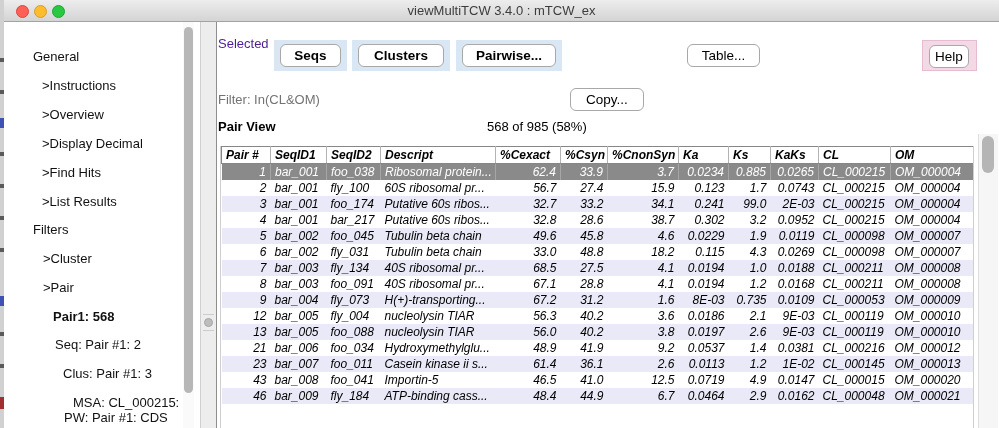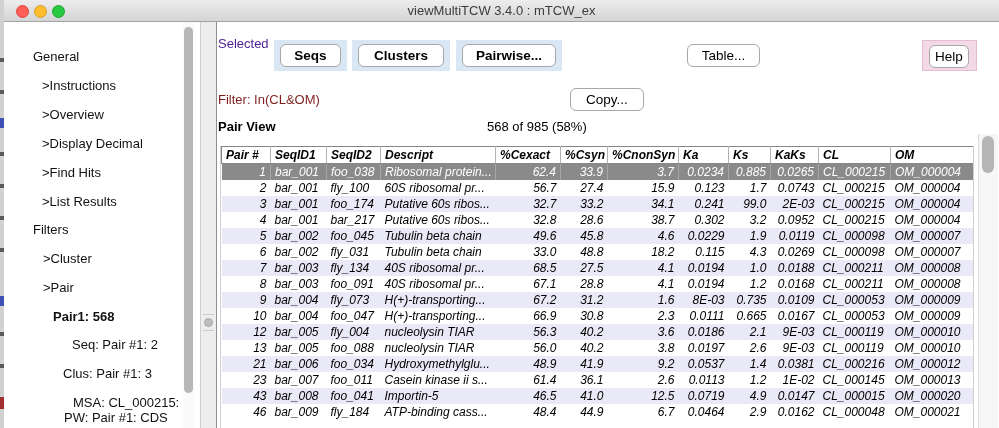--- a/index.html
+++ b/index.html
@@ -64,21 +64,21 @@
     position:absolute;top:22px;height:23px;background:#ffffff;
     border:1px solid #a8a8a8;border-radius:6px;box-sizing:border-box;
     font-size:13.5px;color:#000;text-align:center;line-height:20px;
     font-family:"Liberation Sans", sans-serif;padding:0;cursor:default;
   }
   .group-box .btn{top:4px;left:6px;right:6px;position:absolute;font-weight:bold;}
   .help-box .btn{top:4px;left:6px;right:7px;position:absolute;}
   .btn-copy{left:353px;width:74px;margin-top:44px;}
   .btn-table{left:454px;width:73px;margin-left:16px;}
 
-  .filter-line{position:absolute;left:1px;top:70px;font-size:13px;color:#7f1d1d;}
+  .filter-line{position:absolute;left:1px;top:70px;font-size:13px;color:#737373;}
   .pv-title{position:absolute;left:1px;top:97px;font-size:13px;font-weight:bold;color:#000;}
   .pv-count{position:absolute;left:270px;top:97px;font-size:13px;color:#000;}
 
   
   .pair-table{
     position:absolute;left:3px;top:124px;width:754px;height:294px;overflow:hidden;
     border-left:1px solid #cfcfcf;border-right:1px solid #cfcfcf;box-sizing:border-box;font-style:italic;
   }
   table{border-collapse:collapse;table-layout:fixed;width:752px;font-size:12px;}
   th{
@@ -138,21 +138,21 @@
       <div class="side-item" style="left:29px;top:27px">General</div>
       <div class="side-item" style="left:38px;top:56px">&gt;Instructions</div>
       <div class="side-item" style="left:38px;top:85px">&gt;Overview</div>
       <div class="side-item" style="left:38px;top:114px">&gt;Display Decimal</div>
       <div class="side-item" style="left:38px;top:143px">&gt;Find Hits</div>
       <div class="side-item" style="left:38px;top:172px">&gt;List Results</div>
       <div class="side-item" style="left:29px;top:200px">Filters</div>
       <div class="side-item" style="left:39px;top:229px">&gt;Cluster</div>
       <div class="side-item" style="left:39px;top:258px">&gt;Pair</div>
       <div class="side-item bold" style="left:49px;top:287px">Pair1: 568</div>
-      <div class="side-item" style="left:68px;top:315px">Seq: Pair #1: 2</div>
+      <div class="side-item" style="left:51px;top:315px">Seq: Pair #1: 2</div>
       <div class="side-item" style="left:59px;top:344px">Clus: Pair #1: 3</div>
       <div class="side-item" style="left:69px;top:373px">MSA: CL_000215:</div>
       <div class="side-item" style="left:60px;top:388px">PW: Pair #1: CDS</div>
       <div class="side-scrollbar">
         <div class="side-thumb"></div>
       </div>
     </div>
 
     <div class="divider">
       <div class="dline" style="top:292px"></div>
@@ -336,34 +336,20 @@
                 <td class="num">67.2</td>
                 <td class="num">31.2</td>
                 <td class="num">1.6</td>
                 <td class="num">8E-03</td>
                 <td class="num">0.735</td>
                 <td class="num">0.0109</td>
                 <td class="txt">CL_000053</td>
                 <td class="txt">OM_000009</td>
               </tr>
               <tr>
-                <td class="num">10</td>
-                <td class="txt">bar_004</td>
-                <td class="txt">foo_047</td>
-                <td class="txt">H(+)-transporting...</td>
-                <td class="num">66.9</td>
-                <td class="num">30.8</td>
-                <td class="num">2.3</td>
-                <td class="num">0.0111</td>
-                <td class="num">0.665</td>
-                <td class="num">0.0167</td>
-                <td class="txt">CL_000053</td>
-                <td class="txt">OM_000009</td>
-              </tr>
-              <tr>
                 <td class="num">12</td>
                 <td class="txt">bar_005</td>
                 <td class="txt">fly_004</td>
                 <td class="txt">nucleolysin TIAR</td>
                 <td class="num">56.3</td>
                 <td class="num">40.2</td>
                 <td class="num">3.6</td>
                 <td class="num">0.0186</td>
                 <td class="num">2.1</td>
                 <td class="num">9E-03</td>

